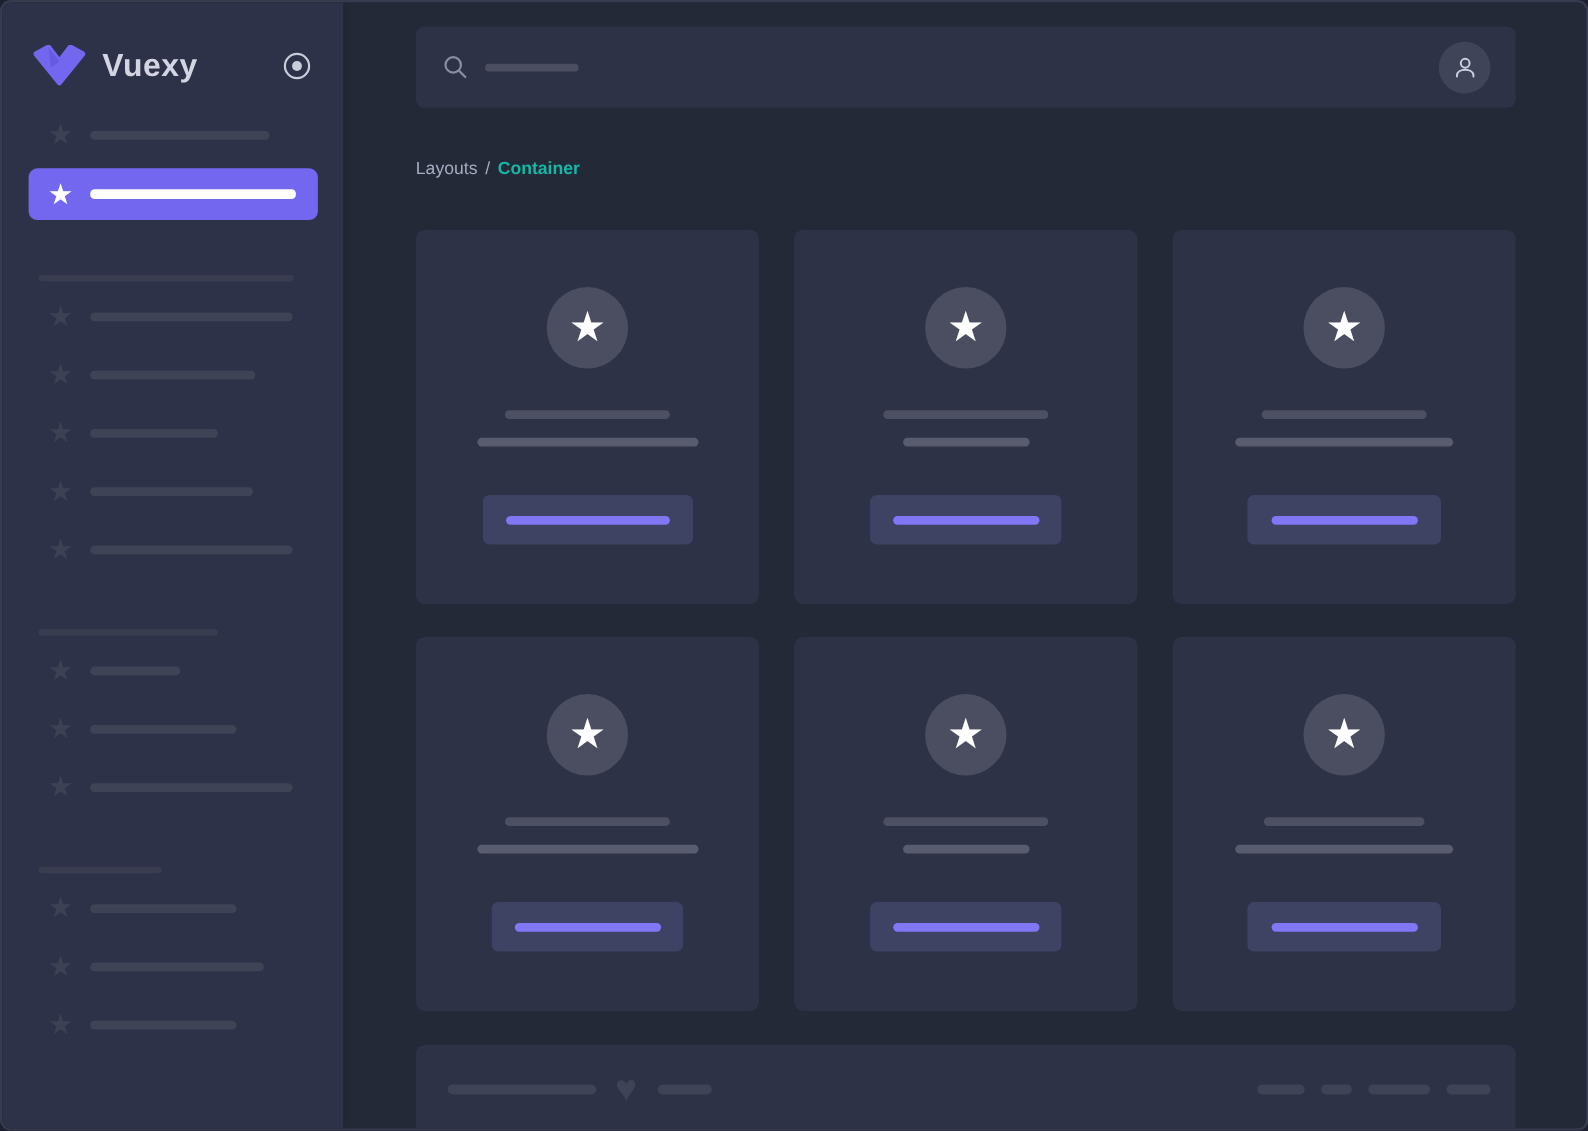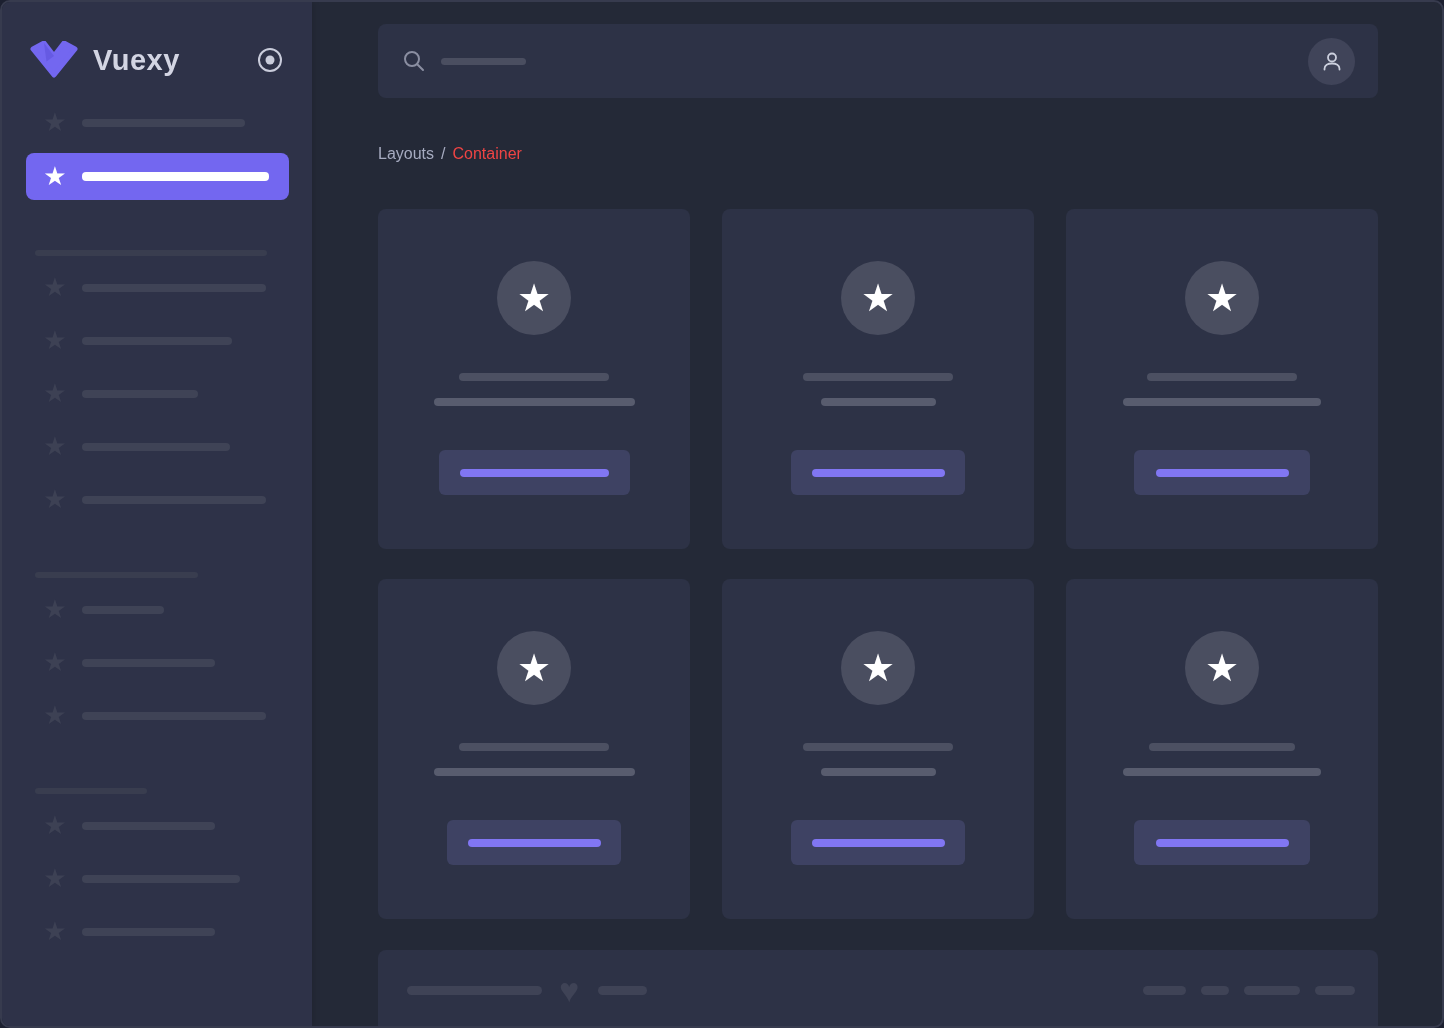--- a/index.html
+++ b/index.html
@@ -28,21 +28,21 @@
   .section-bar.first { margin-top:50px; }
   
   .main { flex:1; box-sizing:border-box; padding:22px 68px 0 66px; }
   .searchbar { height:74px; background:#2d3246; border-radius:8px; display:flex; align-items:center;
                padding:0 23px 0 25px; cursor:text; }
   .search-placeholder { height:7px; border-radius:3.5px; background:#4a4e60; margin-left:16px; }
   .avatar { margin-left:auto; width:47px; height:47px; border-radius:50%; background:#404459;
             display:flex; align-items:center; justify-content:center; cursor:pointer; }
   .breadcrumb { margin-top:47px; height:20px; font-size:16px; color:#a6abc0; }
   .breadcrumb .sep { margin:0 7px; }
-  .breadcrumb .current { color:#ef4444; font-weight:normal; }
+  .breadcrumb .current { color:#14b8a6; font-weight:bold; }
   .grid { margin-top:44px; display:grid; grid-template-columns:repeat(3,312px); gap:30px 32px; }
   .card { height:340px; background:#2d3246; border-radius:8px; display:flex; flex-direction:column; align-items:center; }
   .card-avatar { margin-top:52px; width:74px; height:74px; border-radius:50%; background:#4a4e60;
                  display:flex; align-items:center; justify-content:center; }
   .card-avatar .star-glyph { width:auto; color:#ffffff; font-size:38px; line-height:38px; }
   .card .line1 { margin-top:38px; background:#4c5062; }
   .card .line2 { margin-top:17px; background:#585c6e; }
   .card-btn { margin-top:44px; height:45px; border-radius:6px; background:#3e4263;
               display:flex; align-items:center; justify-content:center; cursor:pointer; }
   .card-btn .btn-bar { background:#8176f3; }

